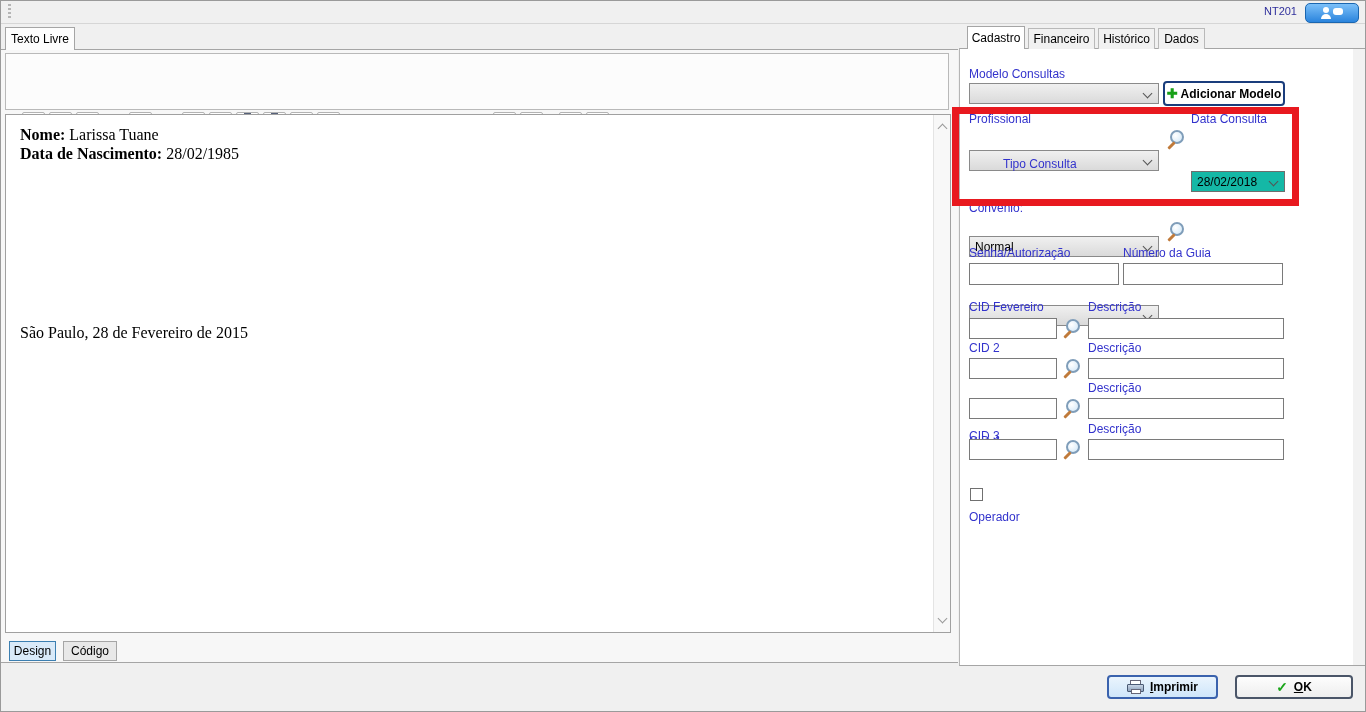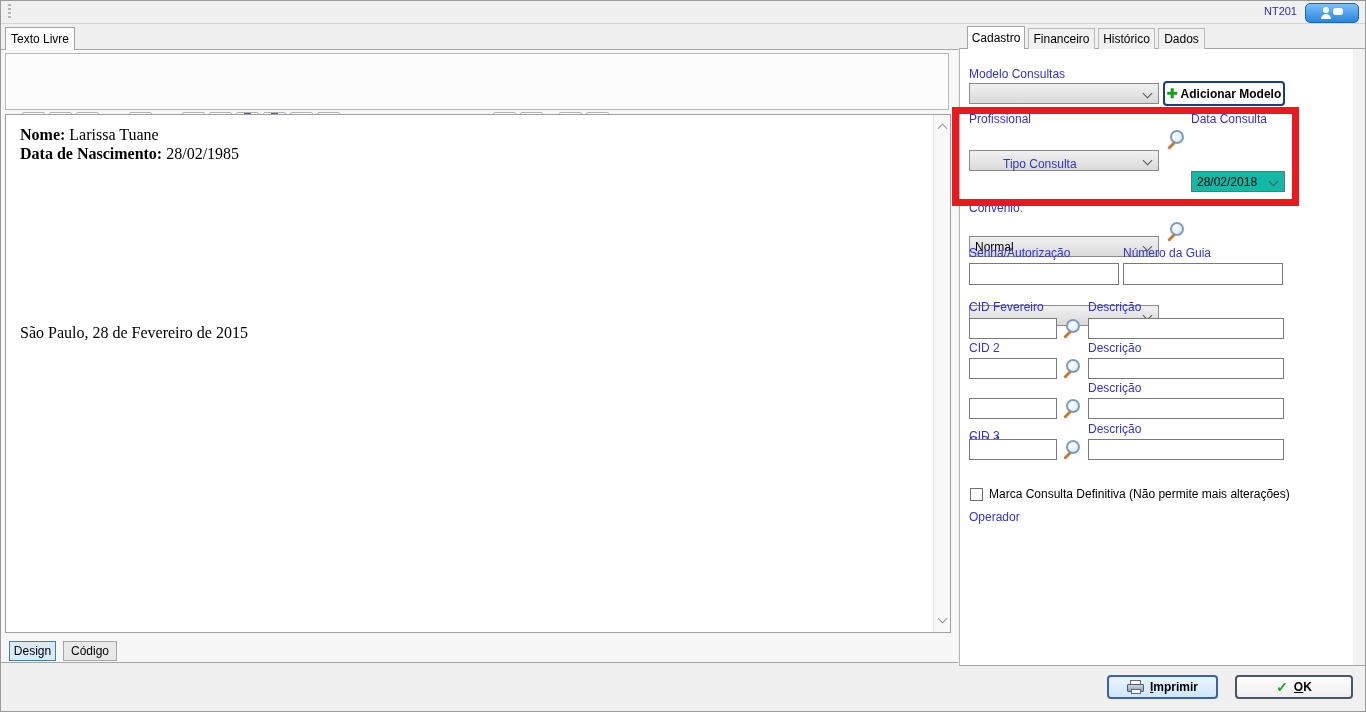--- a/index.html
+++ b/index.html
@@ -431,21 +431,20 @@
   <div class="flab" style="left:968px;top:433px;">CID 4</div>
   <div class="flab" style="left:1087px;top:421px;">Descrição</div>
   <input class="tin" style="left: 968px; top: 438px; width: 88px; height: 21px;" value="">
   <span class="mag-ico" style="left:1060px;top:439px;">
       <span class="lens"></span>
       <span class="mhandle"></span>
     </span>
   <input class="tin" style="left: 1087px; top: 438px; width: 196px; height: 21px;" value="">
 
   <span class="chk"></span>
-  <span class="chk-label">Marca Consulta Definitiva (Não permite mais alterações)</span>
   <div class="flab" style="left:968px;top:509px;">Operador</div>
 
   <div class="redbox"></div>
 
   <div class="foot-btn btn-print">
     <span class="printer-ico">
         <span class="paper-top"></span>
         <span class="pbody"></span>
         <span class="paper-out"></span>
       </span>

